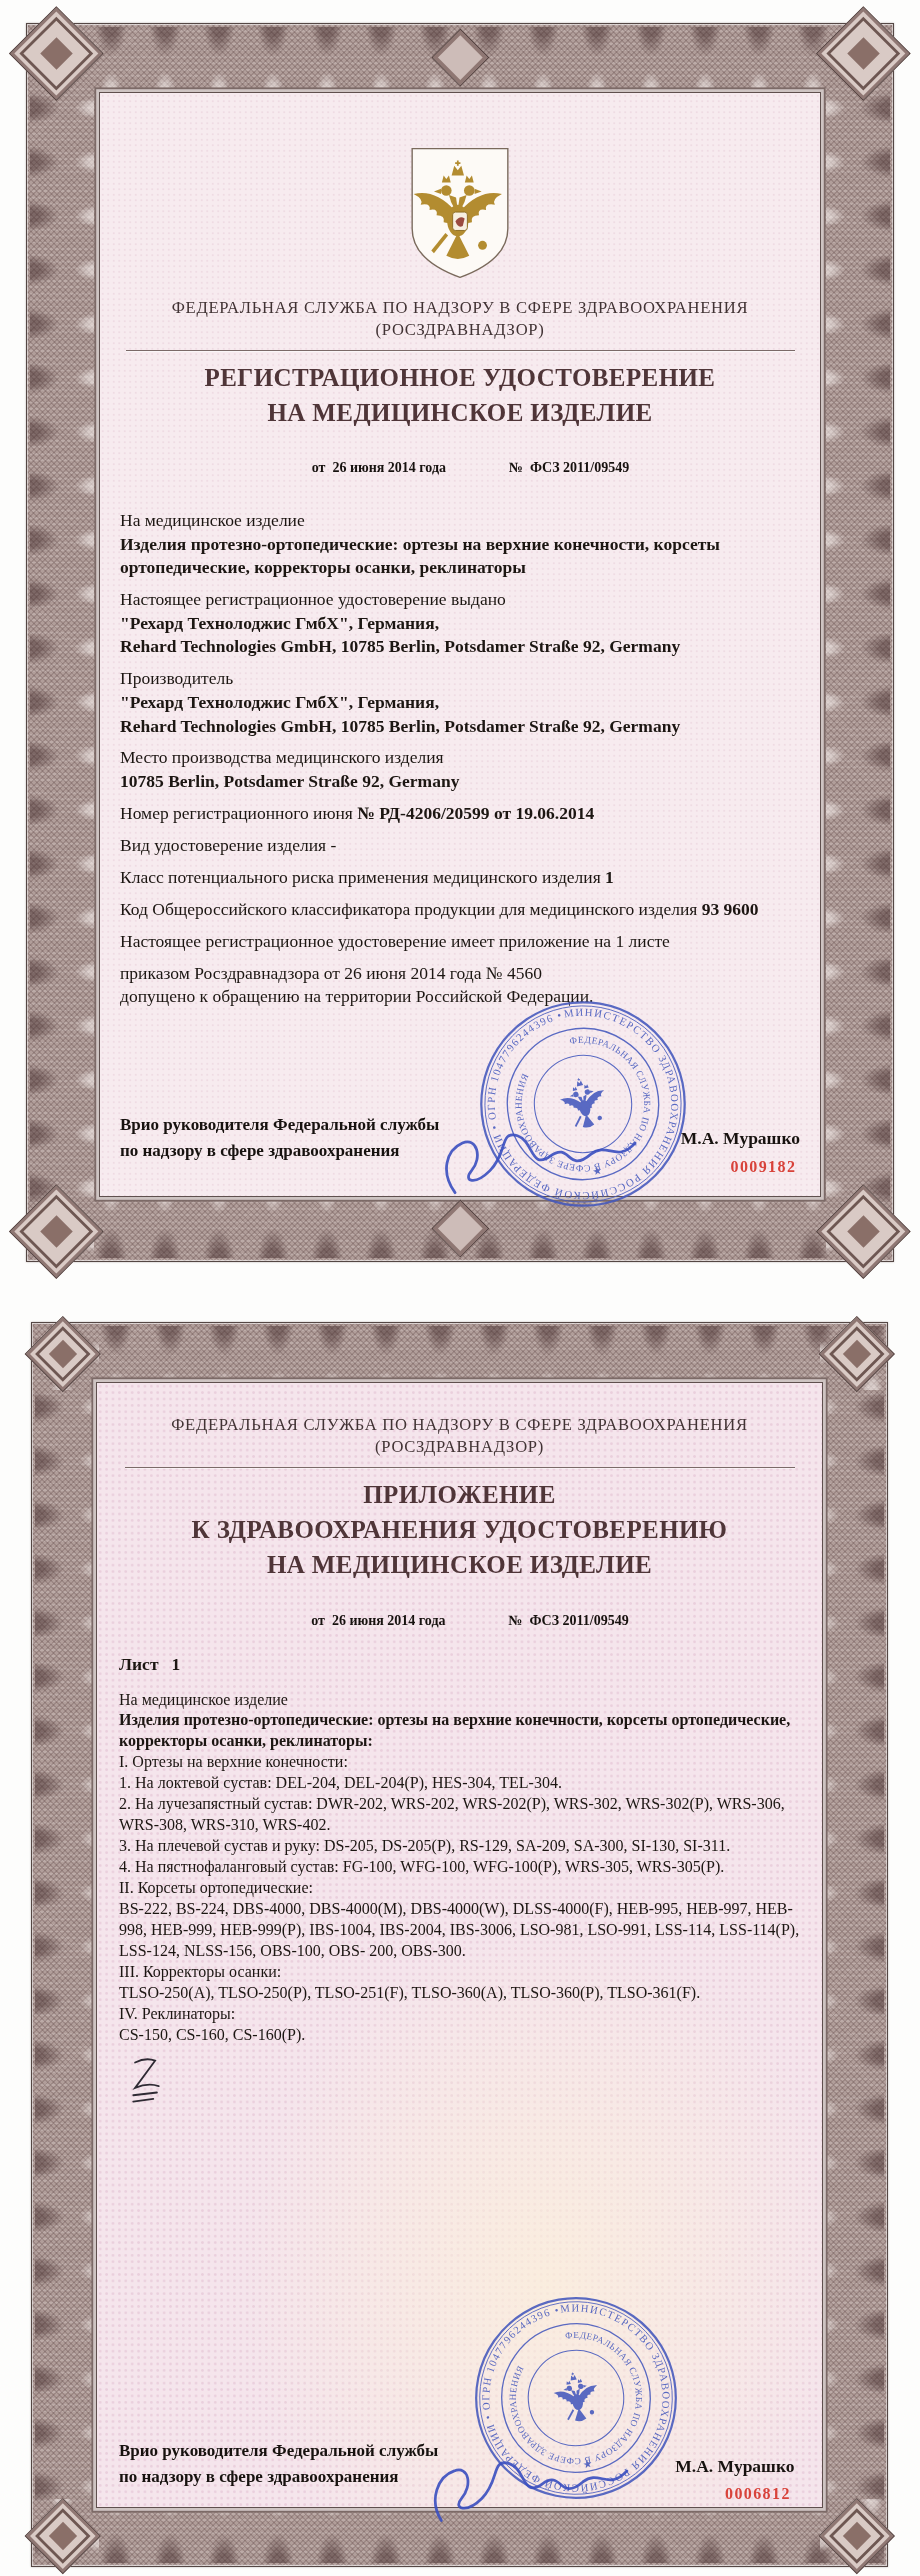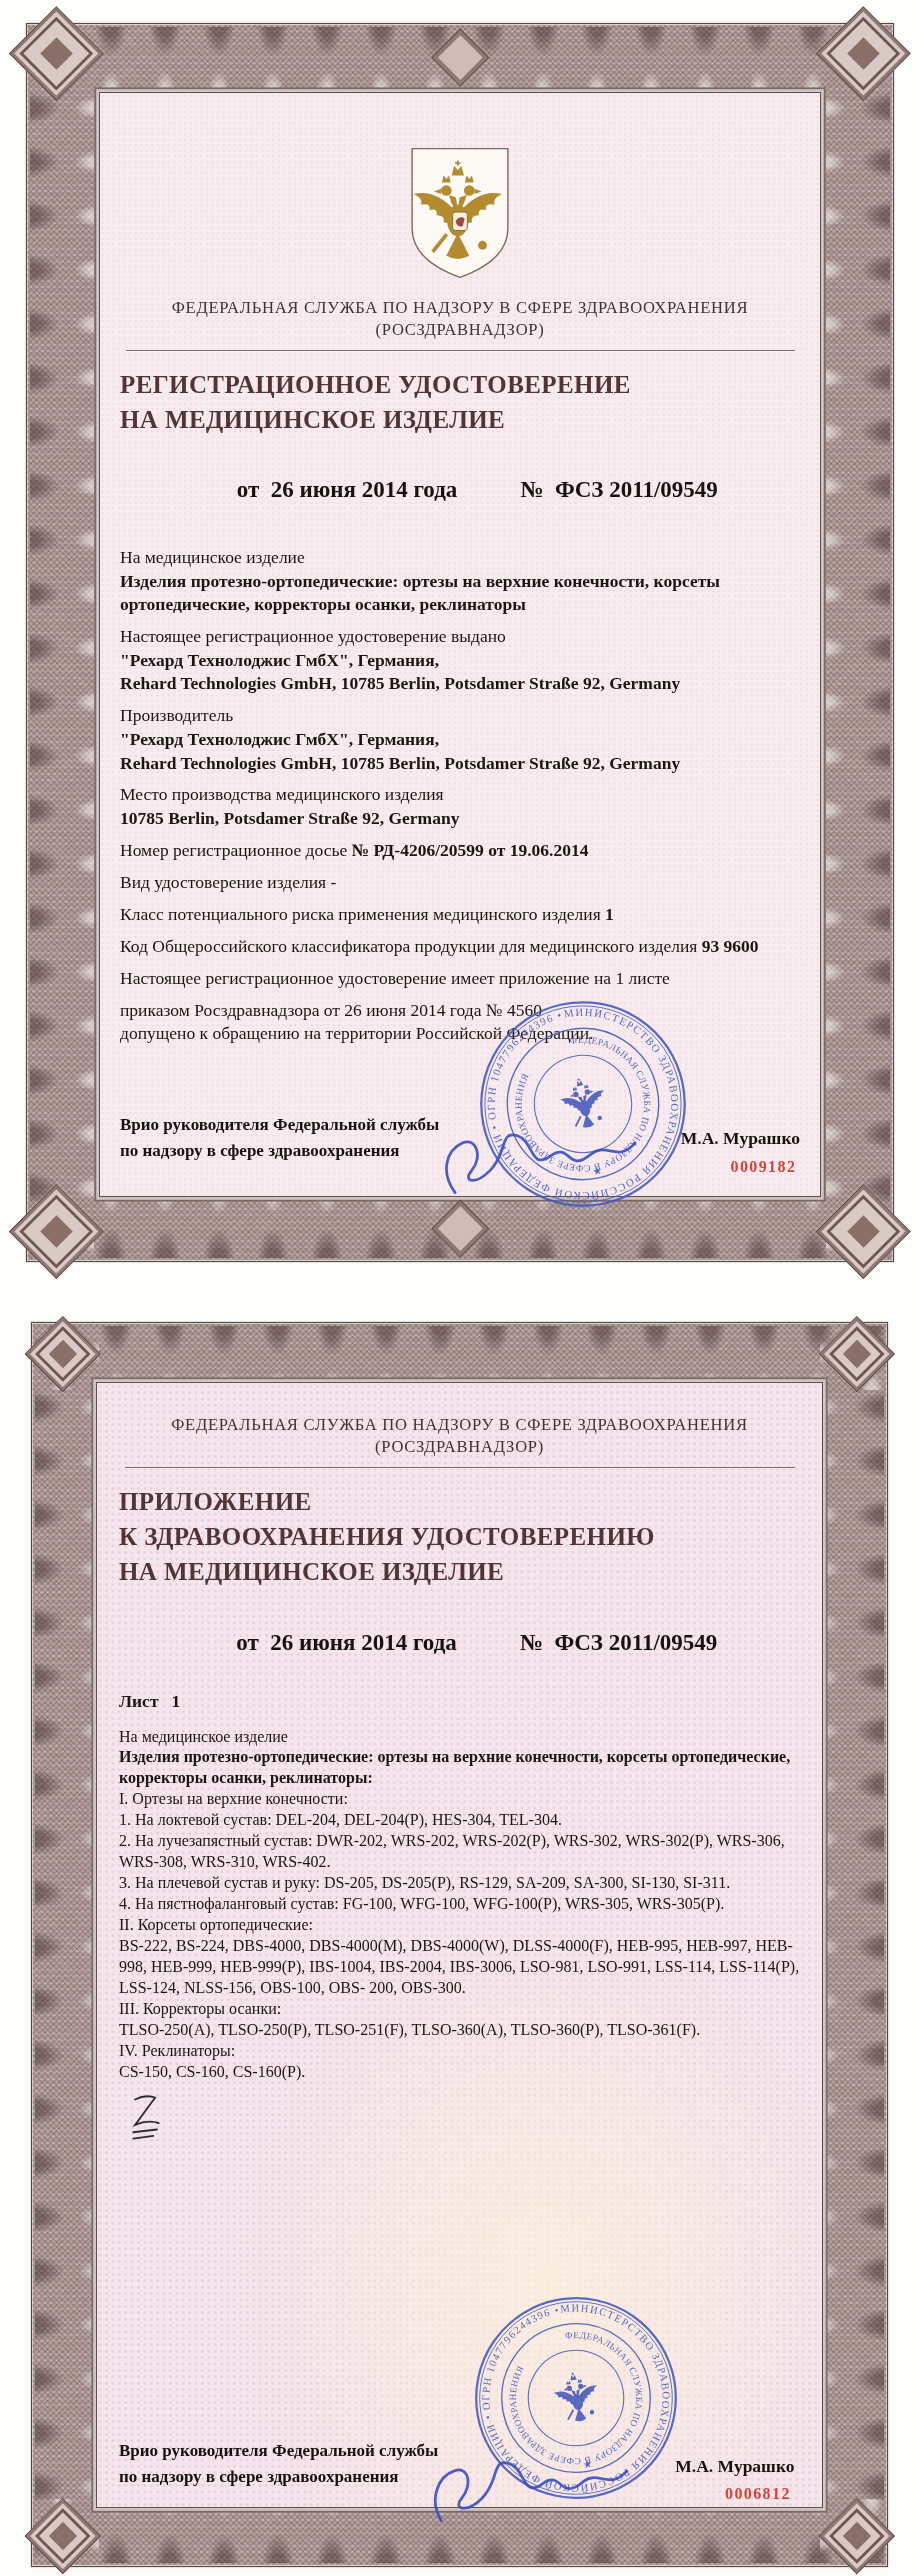--- a/index.html
+++ b/index.html
@@ -71,22 +71,22 @@
       radial-gradient(rgba(205,150,180,.28) 1.1px, rgba(0,0,0,0) 1.5px);
     background-size:auto, 6.4px 6.4px;
     padding:0 22px;
   }
   
   .emblem{display:flex;justify-content:center;margin-top:51px;}
   .emblem svg{width:114px;height:138px;}
   .agency{ text-align:center; font-size:16.6px; letter-spacing:0.7px; color:#413334; line-height:1.35; margin-top:14.7px;}
   #doc2 .agency{margin-top:31px;}
   .rule{height:0.9px;background:#7b6a68;margin:8.3px 5.5px 0 5.5px;box-shadow:0 0.9px 0 rgba(255,255,255,.6);}
-  .doc-title{text-align:left;font-weight:bold;color:#4f3538;font-size:25px;letter-spacing:0.4px;line-height:1.4;margin-top:16px;}
-  .daterow{text-align:center;font-size:23px;font-weight:bold;color:#17120f;margin-top:14.7px;white-space:pre;}
+  .doc-title{text-align:center;font-weight:bold;color:#4f3538;font-size:25px;letter-spacing:0.4px;line-height:1.4;margin-top:9px;}
+  .daterow{text-align:center;font-size:14px;font-weight:bold;color:#17120f;margin-top:14.7px;white-space:pre;}
   .daterow .num{margin-left:63px;}
   .sheet{font-size:17.5px;font-weight:bold;margin-top:9.2px;padding-right:52px;white-space:pre;}
   .body{margin-top:16.6px;font-size:17.5px;line-height:1.35;}
   #doc2 .body{margin-top:14.7px;font-size:16px;line-height:1.31;}
   .body p{margin:0;}
   .body p.mt{margin-top:8.3px;}
   .body b{font-weight:bold;}
   
   .sig{position:absolute;left:20px;right:20px;bottom:9.2px;height:239px;z-index:4;}
   .sig-pos{position:absolute;left:0;top:164px;font-weight:bold;font-size:17px;line-height:1.55;color:#17120f;}
@@ -178,21 +178,21 @@
       <p><span>На медицинское изделие</span><b></b></p>
       <p><span></span><b>Изделия протезно-ортопедические: ортезы на верхние конечности, корсеты ортопедические, корректоры осанки, реклинаторы</b></p>
       <p class="mt"><span>Настоящее регистрационное удостоверение выдано</span><b></b></p>
       <p><span></span><b>"Рехард Технолоджис ГмбХ", Германия,</b></p>
       <p><span></span><b>Rehard Technologies GmbH, 10785 Berlin, Potsdamer Straße 92, Germany</b></p>
       <p class="mt"><span>Производитель</span><b></b></p>
       <p><span></span><b>"Рехард Технолоджис ГмбХ", Германия,</b></p>
       <p><span></span><b>Rehard Technologies GmbH, 10785 Berlin, Potsdamer Straße 92, Germany</b></p>
       <p class="mt"><span>Место производства медицинского изделия</span><b></b></p>
       <p><span></span><b>10785 Berlin, Potsdamer Straße 92, Germany</b></p>
-      <p class="mt"><span>Номер регистрационное досье </span><b>№ РД-4206/20599 от 19.06.2014</b></p>
+      <p class="mt"><span>Номер регистрационного июня </span><b>№ РД-4206/20599 от 19.06.2014</b></p>
       <p class="mt"><span>Вид удостоверение изделия -</span><b></b></p>
       <p class="mt"><span>Класс потенциального риска применения медицинского изделия </span><b>1</b></p>
       <p class="mt"><span>Код Общероссийского классификатора продукции для медицинского изделия </span><b>93 9600</b></p>
       <p class="mt"><span>Настоящее регистрационное удостоверение имеет приложение на 1 листе</span><b></b></p>
       <p class="mt"><span>приказом Росздравнадзора от 26 июня 2014 года № 4560</span><b></b></p>
       <p><span>допущено к обращению на территории Российской Федерации.</span><b></b></p>
     </div>
 
     <div class="sig">
       <div class="stamp">

